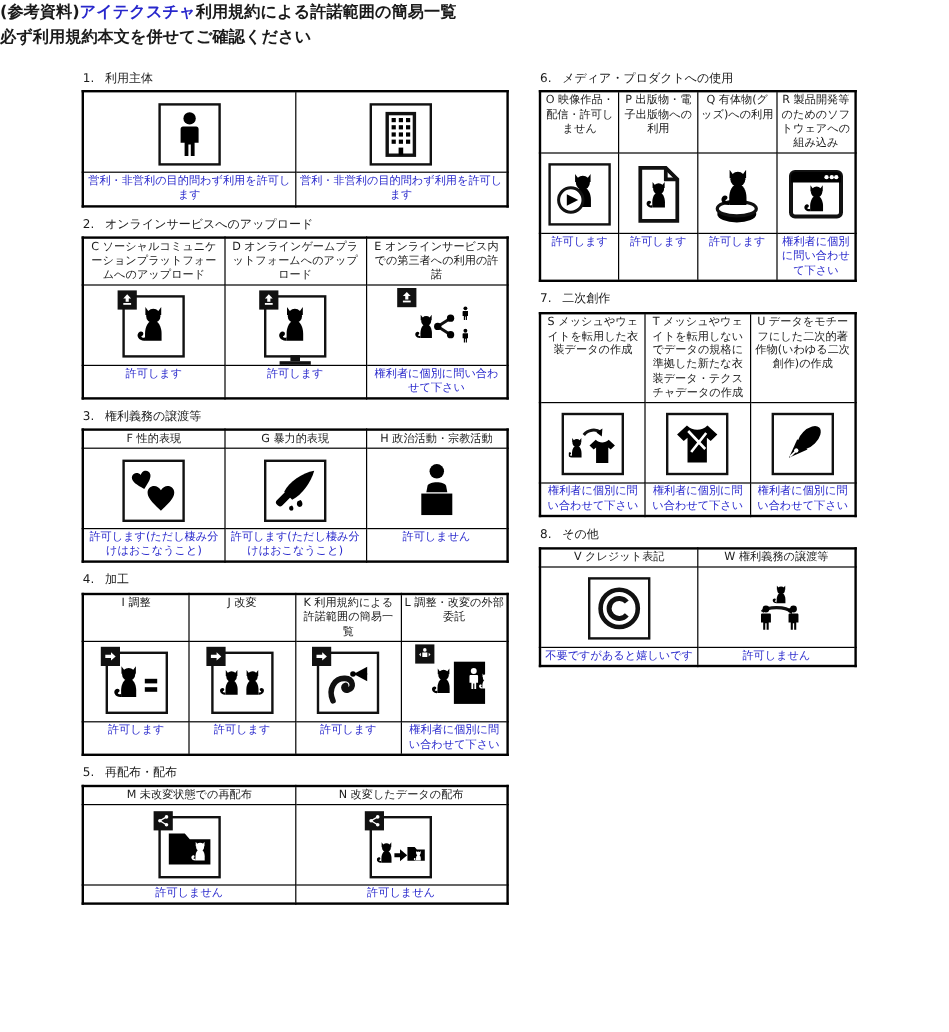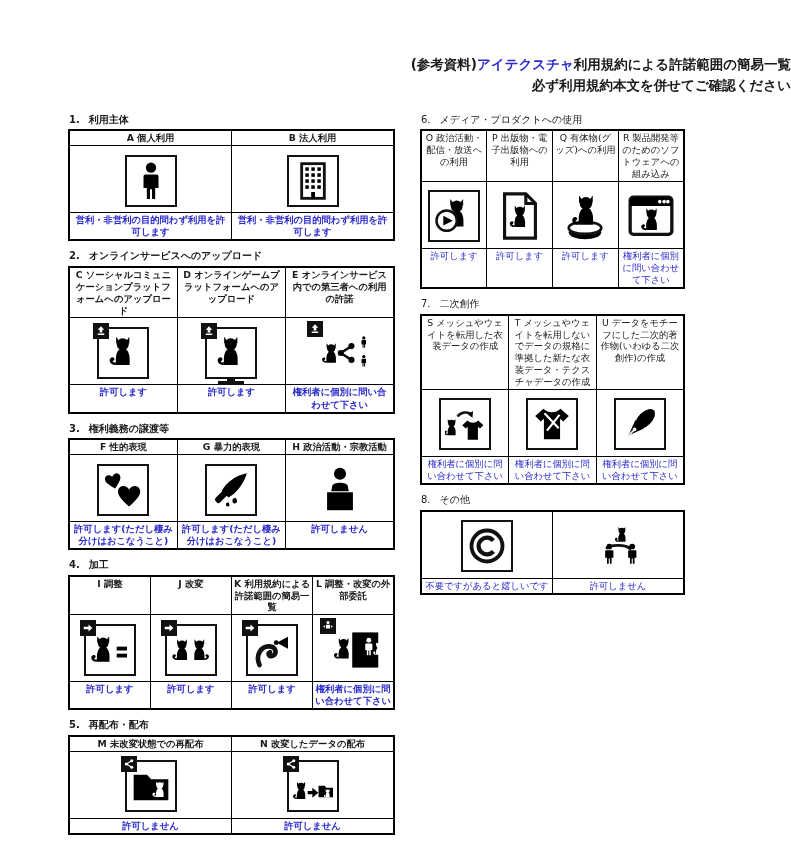--- a/index.html
+++ b/index.html
@@ -1,21 +1,21 @@
 <!DOCTYPE html>
 <html><head>
 <meta charset="utf-8">
 <style>
   html,body{margin:0;padding:0;background:#fff;}
   .page{width:791px;height:860px;background:#fff;position:relative;overflow:hidden;
         font-family:"DejaVu Sans","Liberation Sans",sans-serif;color:#1a1a1a;}
-  .titles{padding-top:54px;text-align:right;font-weight:bold;font-size:13.5px;line-height:1.55;}
+  .titles{text-align:left;font-weight:bold;font-size:13.5px;line-height:1.55;}
   .brand{color:#2828cc;}
   .cols{display:flex;margin:18px 0 0 68px;gap:25px;}
-  .col-left{width:327px;font-weight:bold;}
+  .col-left{width:356px;}
   .col-right{width:265px;}
   .sec{margin-bottom:9px;}
   .sec-h{font-size:10px;line-height:1.25;margin:0 0 3px 1px;}
   .sec-h .num{margin-right:9px;}
   table.grid{width:100%;border-collapse:collapse;border:2px solid #000;table-layout:fixed;}
   table.grid td{border:1px solid #000;padding:1px 2px;text-align:center;}
   td.lbl{font-size:9.3px;line-height:1.28;vertical-align:top;}
   td.ico{height:64px;vertical-align:middle;}
   td.status{font-size:9.3px;line-height:1.3;vertical-align:top;color:#2828cc;}
   .pict{position:relative;width:48px;height:48px;border:2px solid #111;margin:6px auto 3px;
@@ -67,24 +67,20 @@
   </div>
 
   <div class="cols">
 
     <div class="col-left">
 
       <div class="sec">
         <div class="sec-h"><span class="num">1.</span><span>利用主体</span></div>
         <table class="grid">
           <tbody>
-              <tr>
-            <td class="lbl">A 個人利用</td>
-            <td class="lbl">B 法人利用</td>
-          </tr>
           <tr>
             <td class="ico">
               <div class="pict">
                 <svg class="art" viewBox="0 0 24 24">
                       <use href="#sym-person"></use>
                     </svg>
               </div>
             </td>
             <td class="ico">
               <div class="pict">
@@ -367,21 +363,21 @@
 
     </div>
 
     <div class="col-right">
 
       <div class="sec">
         <div class="sec-h"><span class="num">6.</span><span>メディア・プロダクトへの使用</span></div>
         <table class="grid">
           <tbody>
               <tr>
-            <td class="lbl">O 政治活動・配信・放送への利用</td>
+            <td class="lbl">O 映像作品・配信・許可しません</td>
             <td class="lbl">P 出版物・電子出版物への利用</td>
             <td class="lbl">Q 有体物(グッズ)への利用</td>
             <td class="lbl">R 製品開発等のためのソフトウェアへの組み込み</td>
           </tr>
           <tr>
             <td class="ico">
               <div class="pict">
                 <svg class="art" viewBox="0 0 24 24">
                   <use href="#sym-cat" transform="translate(3.5,1) scale(0.88)"></use>
                   <circle cx="7.6" cy="14.8" r="6.1" fill="#fff" stroke="#111" stroke-width="1.5"></circle>
@@ -477,20 +473,24 @@
             <td class="status">権利者に個別に問い合わせて下さい</td>
           </tr>
         </tbody>
           </table>
       </div>
 
       <div class="sec">
         <div class="sec-h"><span class="num">8.</span><span>その他</span></div>
         <table class="grid">
           <tbody>
+              <tr>
+            <td class="lbl">V クレジット表記</td>
+            <td class="lbl">W 権利義務の譲渡等</td>
+          </tr>
           <tr>
             <td class="ico">
               <div class="pict">
                 <svg class="art" viewBox="0 0 24 24">
                   <circle cx="12" cy="12" r="9.3" fill="none" stroke="#111" stroke-width="2.3"></circle>
                   <path d="M15.8 8.8 A5 5 0 1 0 15.8 15.2" fill="none" stroke="#111" stroke-width="2.5"></path>
                 </svg>
               </div>
             </td>
             <td class="ico">

